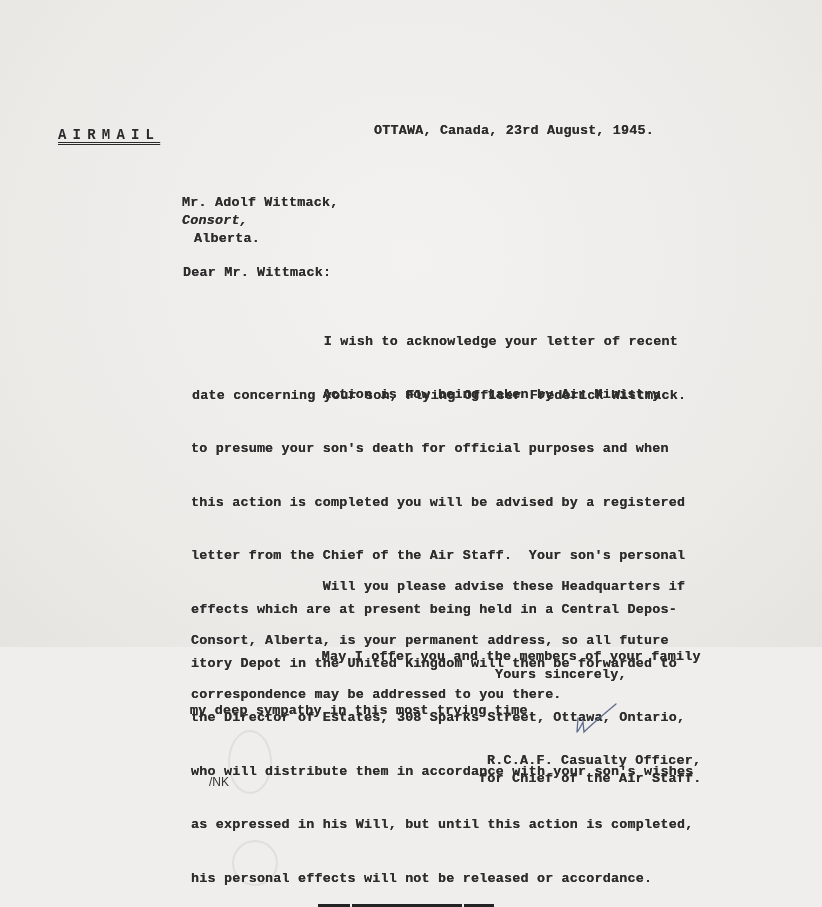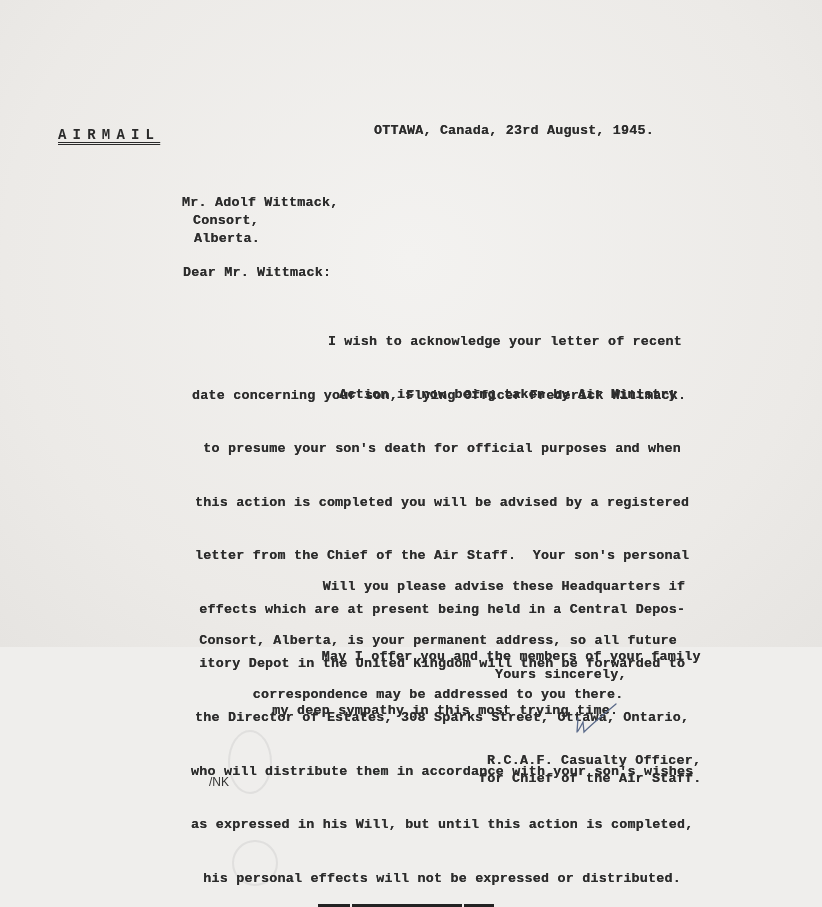--- a/index.html
+++ b/index.html
@@ -24,21 +24,21 @@
       color: #2c2c2c;
       text-shadow: 0 0 0.4px #444;
     }
     .airmail {
       position: absolute; left: 58px; top: 127px;
       font-size: 14px; font-weight: bold; letter-spacing: 6.2px;
       text-decoration: underline; text-decoration-style: double;
       text-underline-offset: 3px;
       color: #2a2a2a;
     }
-    .para { position: absolute; text-align: center; }
+    .para { position: absolute; }
     .para .line { display: block; height: 17.8px; }
     .sig {
       position: absolute; left: 572px; top: 700px; width: 50px; height: 38px;
     }
     .ref {
       position: absolute; left: 193px; top: 775px;
       font-size: 12px; font-weight: normal; color: #333;
       font-family: "Liberation Sans", sans-serif;
       margin-left: 16px;
     }
@@ -55,41 +55,41 @@
 <div class="paper">
 
   <div class="watermark" style="left:232px; top:840px; width:42px; height:42px;"></div>
   <div class="watermark" style="left:228px; top:730px; width:40px; height:60px;"></div>
 
   <div class="airmail">AIRMAIL</div>
 
   <div class="tx" style="left:374px; top:122px;">OTTAWA, Canada, 23rd August, 1945.</div>
 
   <div class="tx" style="left:182px; top:194px;">Mr. Adolf Wittmack,</div>
-  <div class="tx" style="left:193px; top:212px;">Consort,</div>
+  <div class="tx" style="left:182px; top:212px;font-style:italic;">Consort,</div>
   <div class="tx" style="left:182px; top:230px;margin-left:12px;">Alberta.</div>
 
   <div class="tx" style="left:183px; top:264px;">Dear Mr. Wittmack:</div>
 
   <div class="para tx" style="left:192px; top:297px;">
     <span class="line">                I wish to acknowledge your letter of recent</span>
     <span class="line">date concerning your son, Flying Officer Frederick Wittmack.</span>
   </div>
 
   <div class="para tx" style="left:191px; top:350px;">
     <span class="line">                Action is now being taken by Air Ministry</span>
     <span class="line">to presume your son's death for official purposes and when</span>
     <span class="line">this action is completed you will be advised by a registered</span>
     <span class="line">letter from the Chief of the Air Staff.  Your son's personal</span>
     <span class="line">effects which are at present being held in a Central Depos-</span>
     <span class="line">itory Depot in the United Kingdom will then be forwarded to</span>
     <span class="line">the Director of Estates, 308 Sparks Street, Ottawa, Ontario,</span>
     <span class="line">who will distribute them in accordance with your son's wishes</span>
     <span class="line">as expressed in his Will, but until this action is completed,</span>
-    <span class="line">his personal effects will not be expressed or distributed.</span>
+    <span class="line">his personal effects will not be released or accordance.</span>
   </div>
 
   <div class="para tx" style="left:191px; top:542px;">
     <span class="line">                Will you please advise these Headquarters if</span>
     <span class="line">Consort, Alberta, is your permanent address, so all future</span>
     <span class="line">correspondence may be addressed to you there.</span>
   </div>
 
   <div class="para tx" style="left:190px; top:612px;">
     <span class="line">                May I offer you and the members of your family</span>

